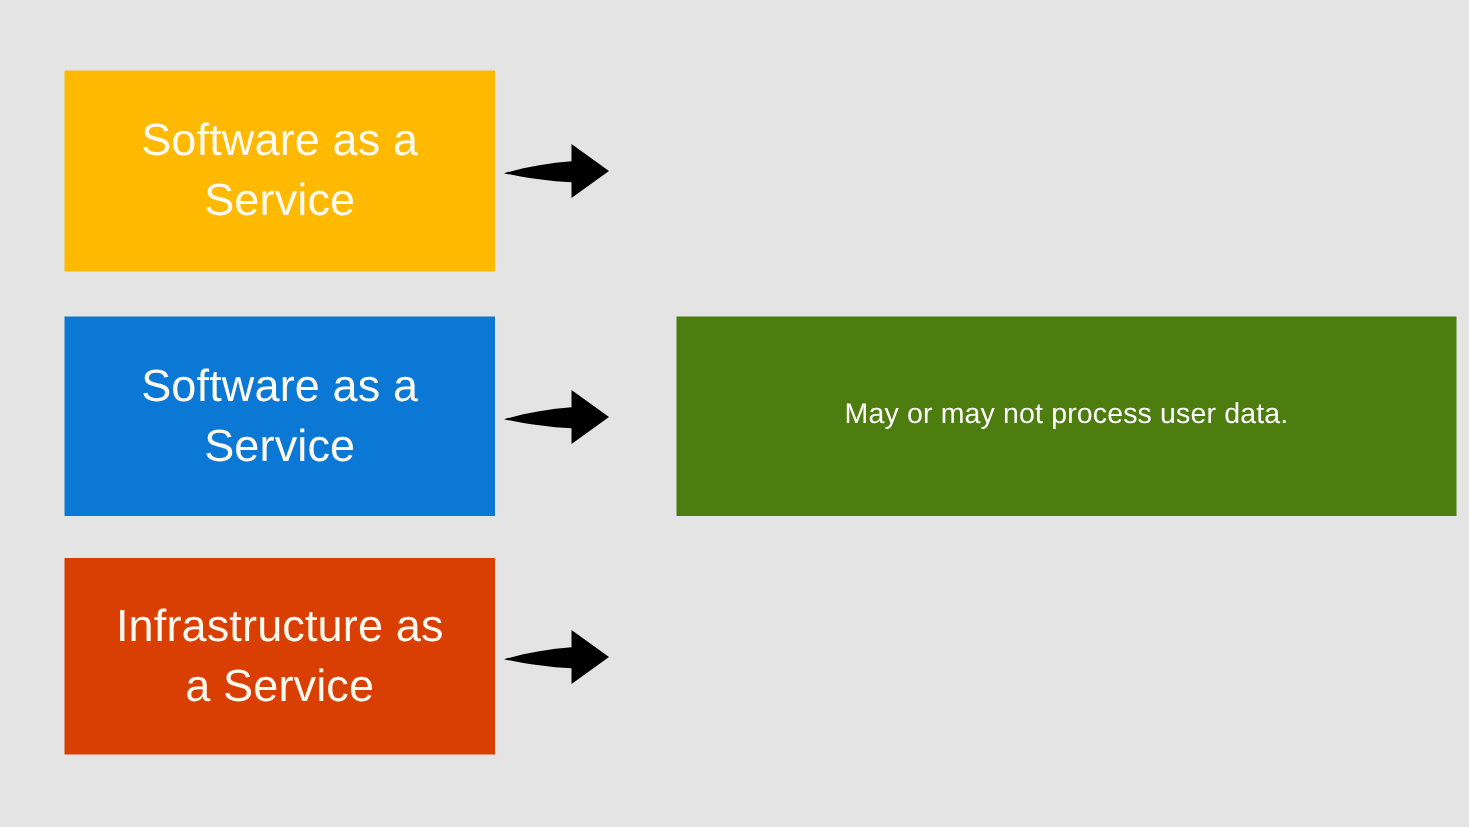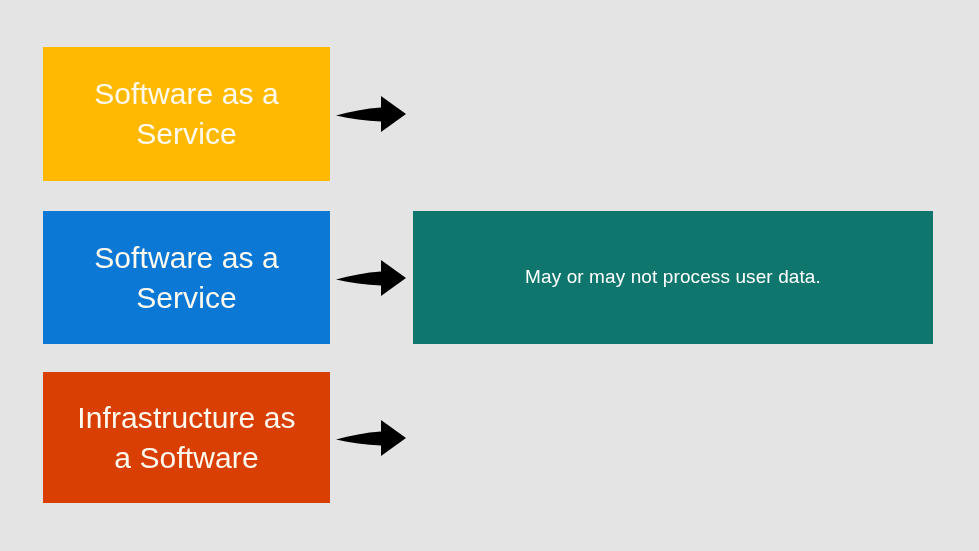--- a/index.html
+++ b/index.html
@@ -113,29 +113,29 @@
   <div class="row row-1">
     <div class="model-box" style="background: rgb(10, 120, 212);">
       <div class="model-label">Software as a
 Service</div>
     </div>
     <div class="arrow">
       <svg viewBox="0 0 70 36" xmlns="http://www.w3.org/2000/svg" aria-hidden="true">
         <path d="M0,19.5 C14,15.5 30,12.5 45,11.5 L45,0 L70,18 L45,36 L45,25.5 C30,25.0 14,22.5 0,19.5 Z" fill="#000000"></path>
       </svg>
     </div>
-    <div class="desc-box" style="background: #0f766e;">
+    <div class="desc-box" style="background: #4d7c0f; margin-left: 38px;">
       <div class="desc-label">May or may not process user data.</div>
     </div>
   </div>
 
   <div class="row row-2">
     <div class="model-box" style="background: rgb(217, 62, 2);">
       <div class="model-label">Infrastructure as
-a Software</div>
+a Service</div>
     </div>
     <div class="arrow">
       <svg viewBox="0 0 70 36" xmlns="http://www.w3.org/2000/svg" aria-hidden="true">
         <path d="M0,19.5 C14,15.5 30,12.5 45,11.5 L45,0 L70,18 L45,36 L45,25.5 C30,25.0 14,22.5 0,19.5 Z" fill="#000000"></path>
       </svg>
     </div>
   </div>
 
 </div>
 

